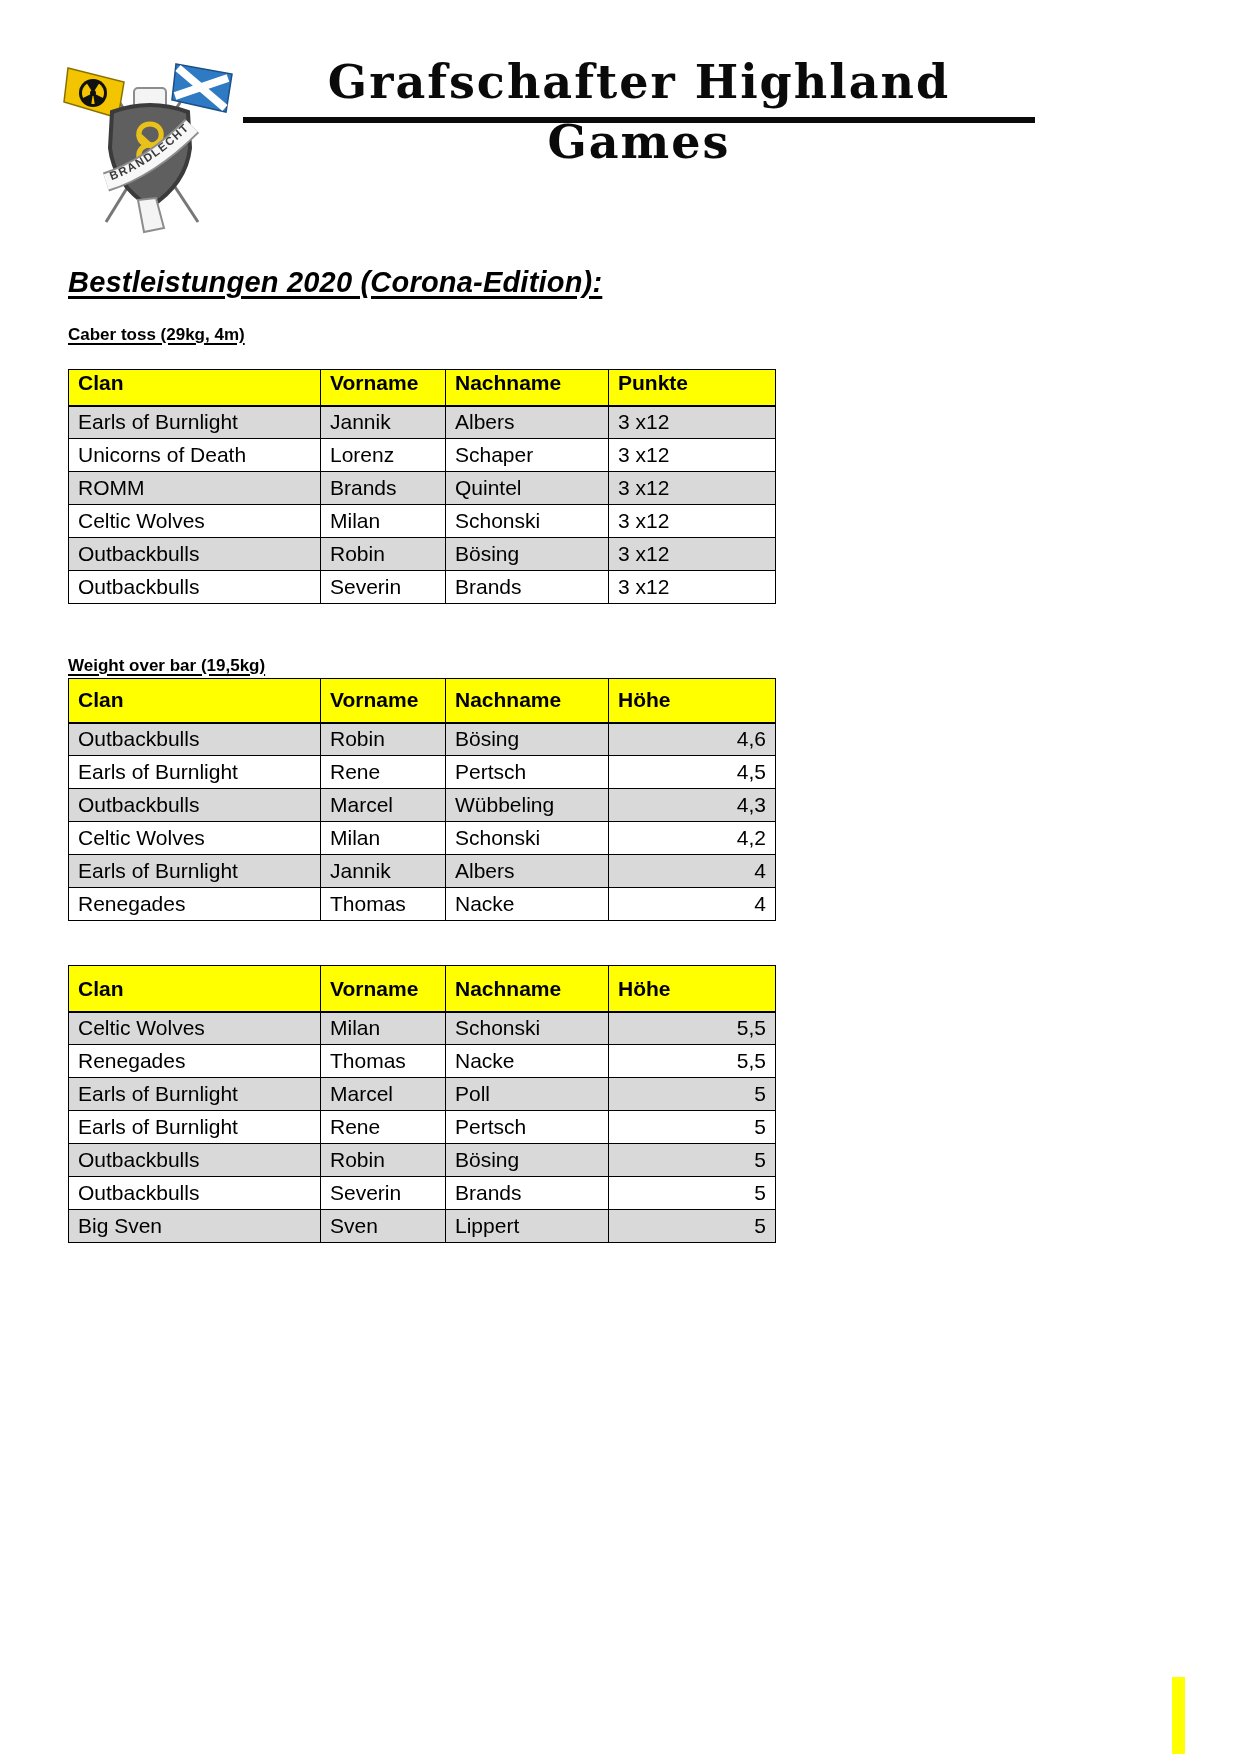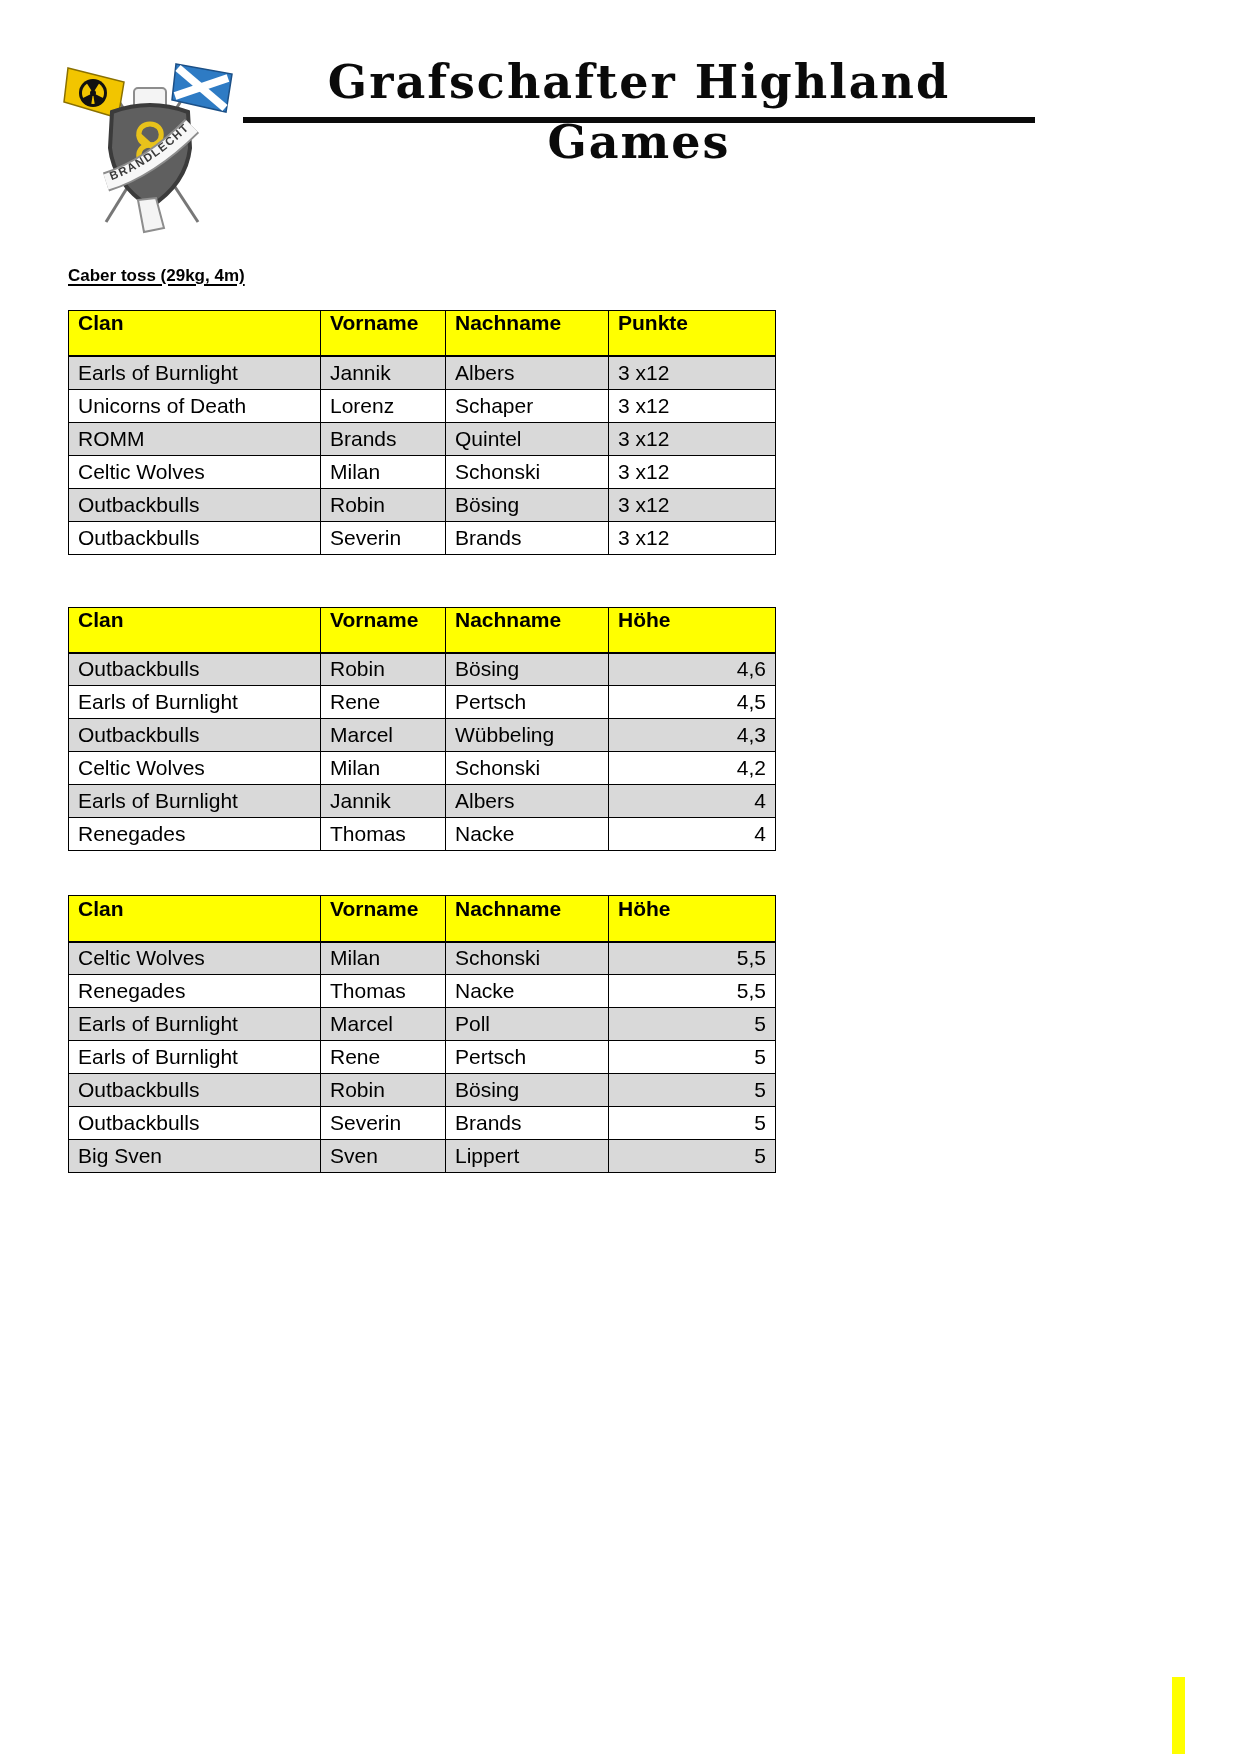--- a/index.html
+++ b/index.html
@@ -55,21 +55,21 @@
     border:1px solid #000;
     padding:0 9px;
     height:33px;
     white-space:nowrap; overflow:hidden;
     text-align:left; vertical-align:middle;
   }
   th {
     background:#FFFF00;
     font-weight:bold;
     vertical-align:bottom;
-    padding-bottom:20px;
+    padding-bottom:10px;
     border-bottom-width:2px;
   }
   table.hdr-36 th { height:36px; }
   table.hdr-44 th { height:44px; }
   table.hdr-46 th { height:46px; }
   tr.alt td { background:#D9D9D9; }
   td.num { text-align:right; }
 
   
   .edge-marker {
@@ -127,20 +127,21 @@
       </text>
     </g>
   </svg>
 </div>
 
 <div class="masthead">Grafschafter Highland Games</div>
 <div class="masthead-rule"></div>
 
 <div class="content">
 
+  <div class="doc-title">Bestleistungen 2020 (Corona-Edition):</div>
 
   <div class="section-heading gap-below">Caber toss (29kg, 4m)</div>
   <table class="hdr-36">
     <colgroup>
         <col style="width:252px">
         <col style="width:125px">
         <col style="width:163px">
         <col style="width:167px">
       </colgroup>
   <thead>
@@ -186,20 +187,21 @@
           <td>Outbackbulls</td>
           <td>Severin</td>
           <td>Brands</td>
           <td>3 x12</td>
         </tr>
       </tbody>
     </table>
 
   <div class="spacer-lg"></div>
 
+  <div class="section-heading">Weight over bar (19,5kg)</div>
   <table class="hdr-44">
     <colgroup>
         <col style="width:252px">
         <col style="width:125px">
         <col style="width:163px">
         <col style="width:167px">
       </colgroup>
   <thead>
         <tr>
           <th>Clan</th>

